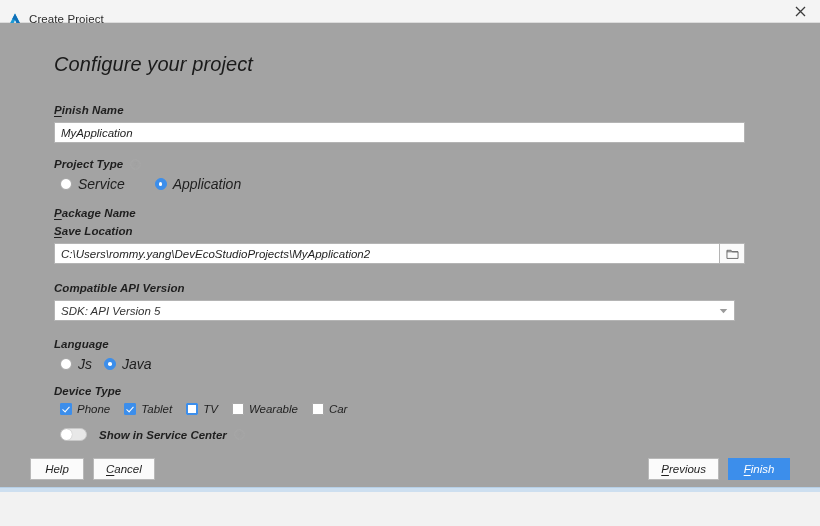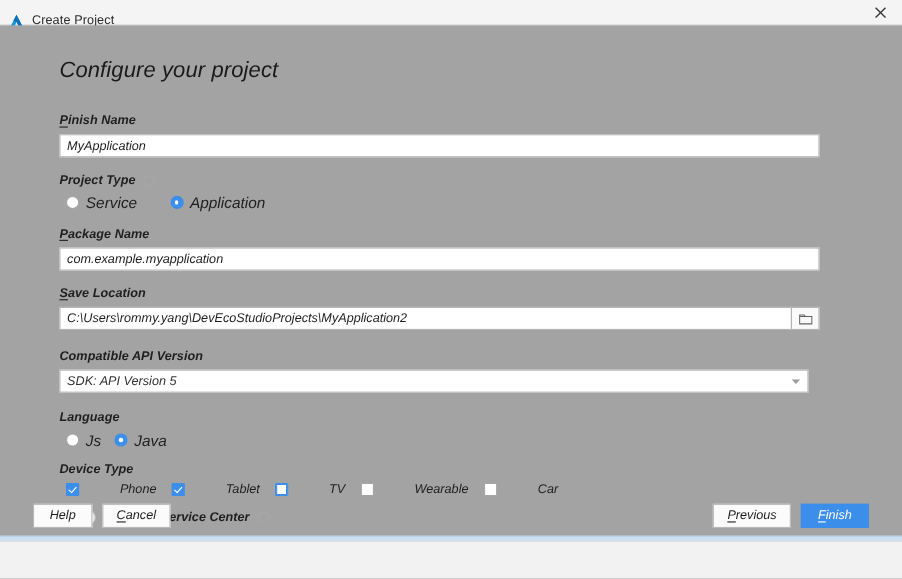--- a/index.html
+++ b/index.html
@@ -197,21 +197,20 @@
     display: flex;
     align-items: center;
     margin-bottom: 13px;
     padding-left: 6px;
   }
   .check-item {
     display: flex;
     align-items: center;
     cursor: pointer;
     margin-right: 14px;
-    gap: 32px;
   }
   .check-box {
     width: 12px;
     height: 12px;
     border: 1px solid #a6a6a6;
     background: #ffffff;
     box-sizing: border-box;
     margin-right: 5px;
     flex: 0 0 auto;
     position: relative;
@@ -363,23 +362,20 @@
       <div class="radio-item">
         <span class="radio-dot on"></span>
         <span class="radio-label">Application</span>
       </div>
     </div>
 
     <div class="field-label">
       <span class="mn">P</span>
         <span>ackage Name</span>
     </div>
-    <div class="text-input">
-      <span>com.example.myapplication</span>
-    </div>
 
     <div class="field-label">
       <span class="mn">S</span>
         <span>ave Location</span>
     </div>
     <div class="input-with-btn">
       <div class="text-input">
         <span>C:\Users\rommy.yang\DevEcoStudioProjects\MyApplication2</span>
       </div>
       <div class="browse-btn">

